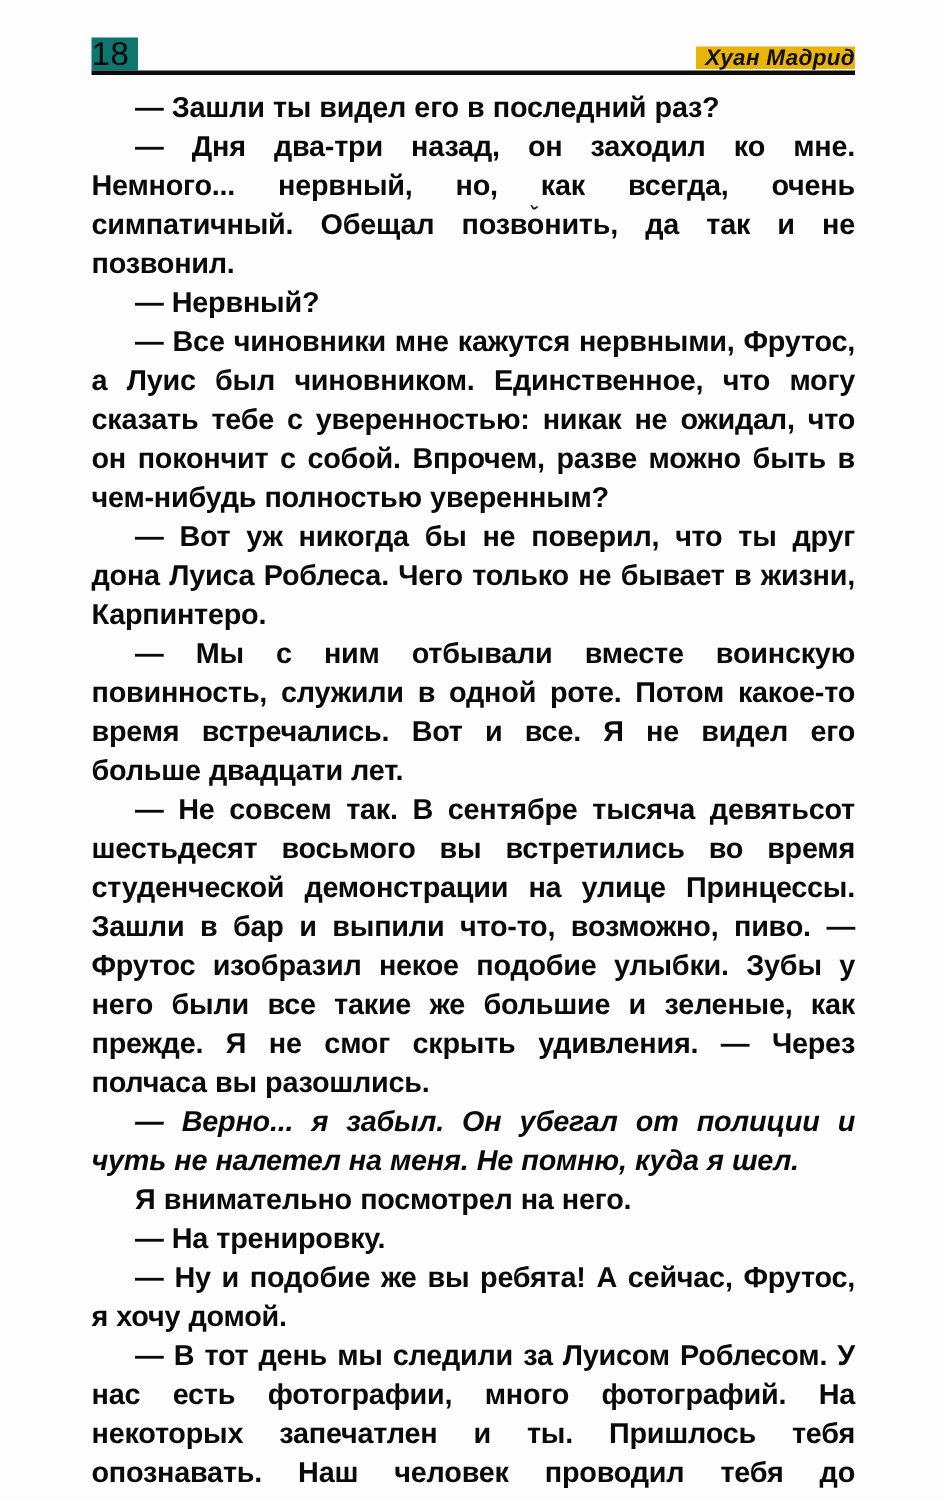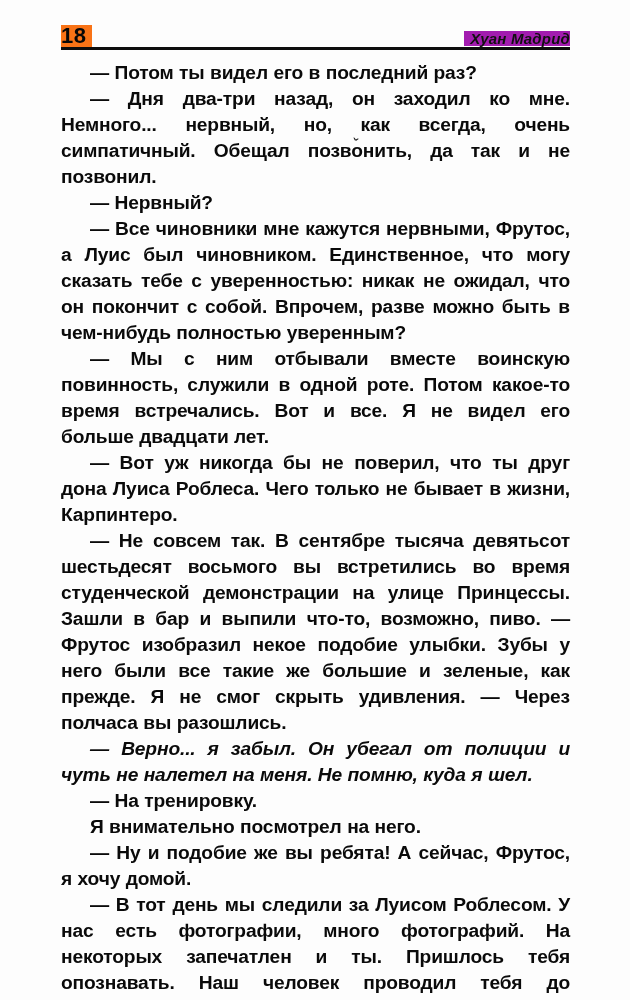--- a/index.html
+++ b/index.html
@@ -36,38 +36,38 @@
     bottom: 0;
     height: 3px;
     background: #0d0d0d;
   }
 
   .folio {
     position: absolute;
     left: 0;
     bottom: 3px;
     font-size: 22px;
-    font-weight: bold;
+    font-weight: normal;
     letter-spacing: 0.5px;
     color: #070707;
     line-height: 1;
-    background: #f97316;
+    background: #0f766e;
     padding-right: 6px;
   }
 
   .running-title {
     position: absolute;
     right: 0;
     bottom: 4px;
     font-size: 15px;
     font-weight: bold;
     font-style: italic;
     color: #101010;
     line-height: 1;
-    background: #a21caf;
+    background: #eab308;
     padding-left: 6px;
     letter-spacing: 0.2px;
   }
 
   
   .textblock {
     position: absolute;
     left: 61px;
     top: 60px;
     width: 509px;
@@ -126,30 +126,30 @@
 
 <div id="page" style="background: rgb(253, 253, 253);">
 
   <div class="header">
     <div class="folio">18</div>
     <div class="running-title">Хуан Мадрид</div>
     <div class="header-rule" style="background: rgb(13, 13, 13);"></div>
   </div>
 
   <div class="textblock" id="textblock">
-      <p class="para dialogue" style="color: rgb(10, 10, 10);">— Потом ты видел его в последний раз?</p>
+      <p class="para dialogue" style="color: rgb(10, 10, 10);">— Зашли ты видел его в последний раз?</p>
       <p class="para dialogue" style="color: rgb(10, 10, 10);">— Дня два-три назад, он заходил ко мне. Немного... нервный, но, как всегда, очень симпатичный. Обещал позвонить, да так и не позвонил.</p>
       <p class="para dialogue" style="color: rgb(10, 10, 10);">— Нервный?</p>
       <p class="para dialogue" style="color: rgb(10, 10, 10);">— Все чиновники мне кажутся нервными, Фрутос, а Луис был чиновником. Единственное, что могу сказать тебе с уверенностью: никак не ожидал, что он покончит с собой. Впрочем, разве можно быть в чем-нибудь полностью уверенным?</p>
+      <p class="para dialogue" style="color: rgb(10, 10, 10);">— Вот уж никогда бы не поверил, что ты друг дона Луиса Роблеса. Чего только не бывает в жизни, Карпинтеро.</p>
       <p class="para dialogue" style="color: rgb(10, 10, 10);">— Мы с ним отбывали вместе воинскую повинность, служили в одной роте. Потом какое-то время встречались. Вот и все. Я не видел его больше двадцати лет.</p>
-      <p class="para dialogue" style="color: rgb(10, 10, 10);">— Вот уж никогда бы не поверил, что ты друг дона Луиса Роблеса. Чего только не бывает в жизни, Карпинтеро.</p>
       <p class="para dialogue" style="color: rgb(10, 10, 10);">— Не совсем так. В сентябре тысяча девятьсот шестьдесят восьмого вы встретились во время студенческой демонстрации на улице Принцессы. Зашли в бар и выпили что-то, возможно, пиво. — Фрутос изобразил некое подобие улыбки. Зубы у него были все такие же большие и зеленые, как прежде. Я не смог скрыть удивления. — Через полчаса вы разошлись.</p>
       <p class="para dialogue" style="color: rgb(10, 10, 10); font-style: italic;">— Верно... я забыл. Он убегал от полиции и чуть не налетел на меня. Не помню, куда я шел.</p>
+      <p class="para plain" style="color: rgb(10, 10, 10);">Я внимательно посмотрел на него.</p>
       <p class="para dialogue" style="color: rgb(10, 10, 10);">— На тренировку.</p>
-      <p class="para plain" style="color: rgb(10, 10, 10);">Я внимательно посмотрел на него.</p>
       <p class="para dialogue" style="color: rgb(10, 10, 10);">— Ну и подобие же вы ребята! А сейчас, Фрутос, я хочу домой.</p>
       <p class="para dialogue" style="color: rgb(10, 10, 10);">— В тот день мы следили за Луисом Роблесом. У нас есть фотографии, много фотографий. На некоторых запечатлен и ты. Пришлось тебя опознавать. Наш человек проводил тебя до спортзала, узнал твое имя, потом мы... некоторое время... следили за тобой, пока не выяснили, что ты не связан с подрывными элементами... Кстати, когда ты поступил на службу в полицию?</p>
     </div>
 
   <span class="artifact artifact-caret">ˇ</span>
   <span class="artifact artifact-tick">ˋ</span>
 
 </div>
 
 </body></html>

